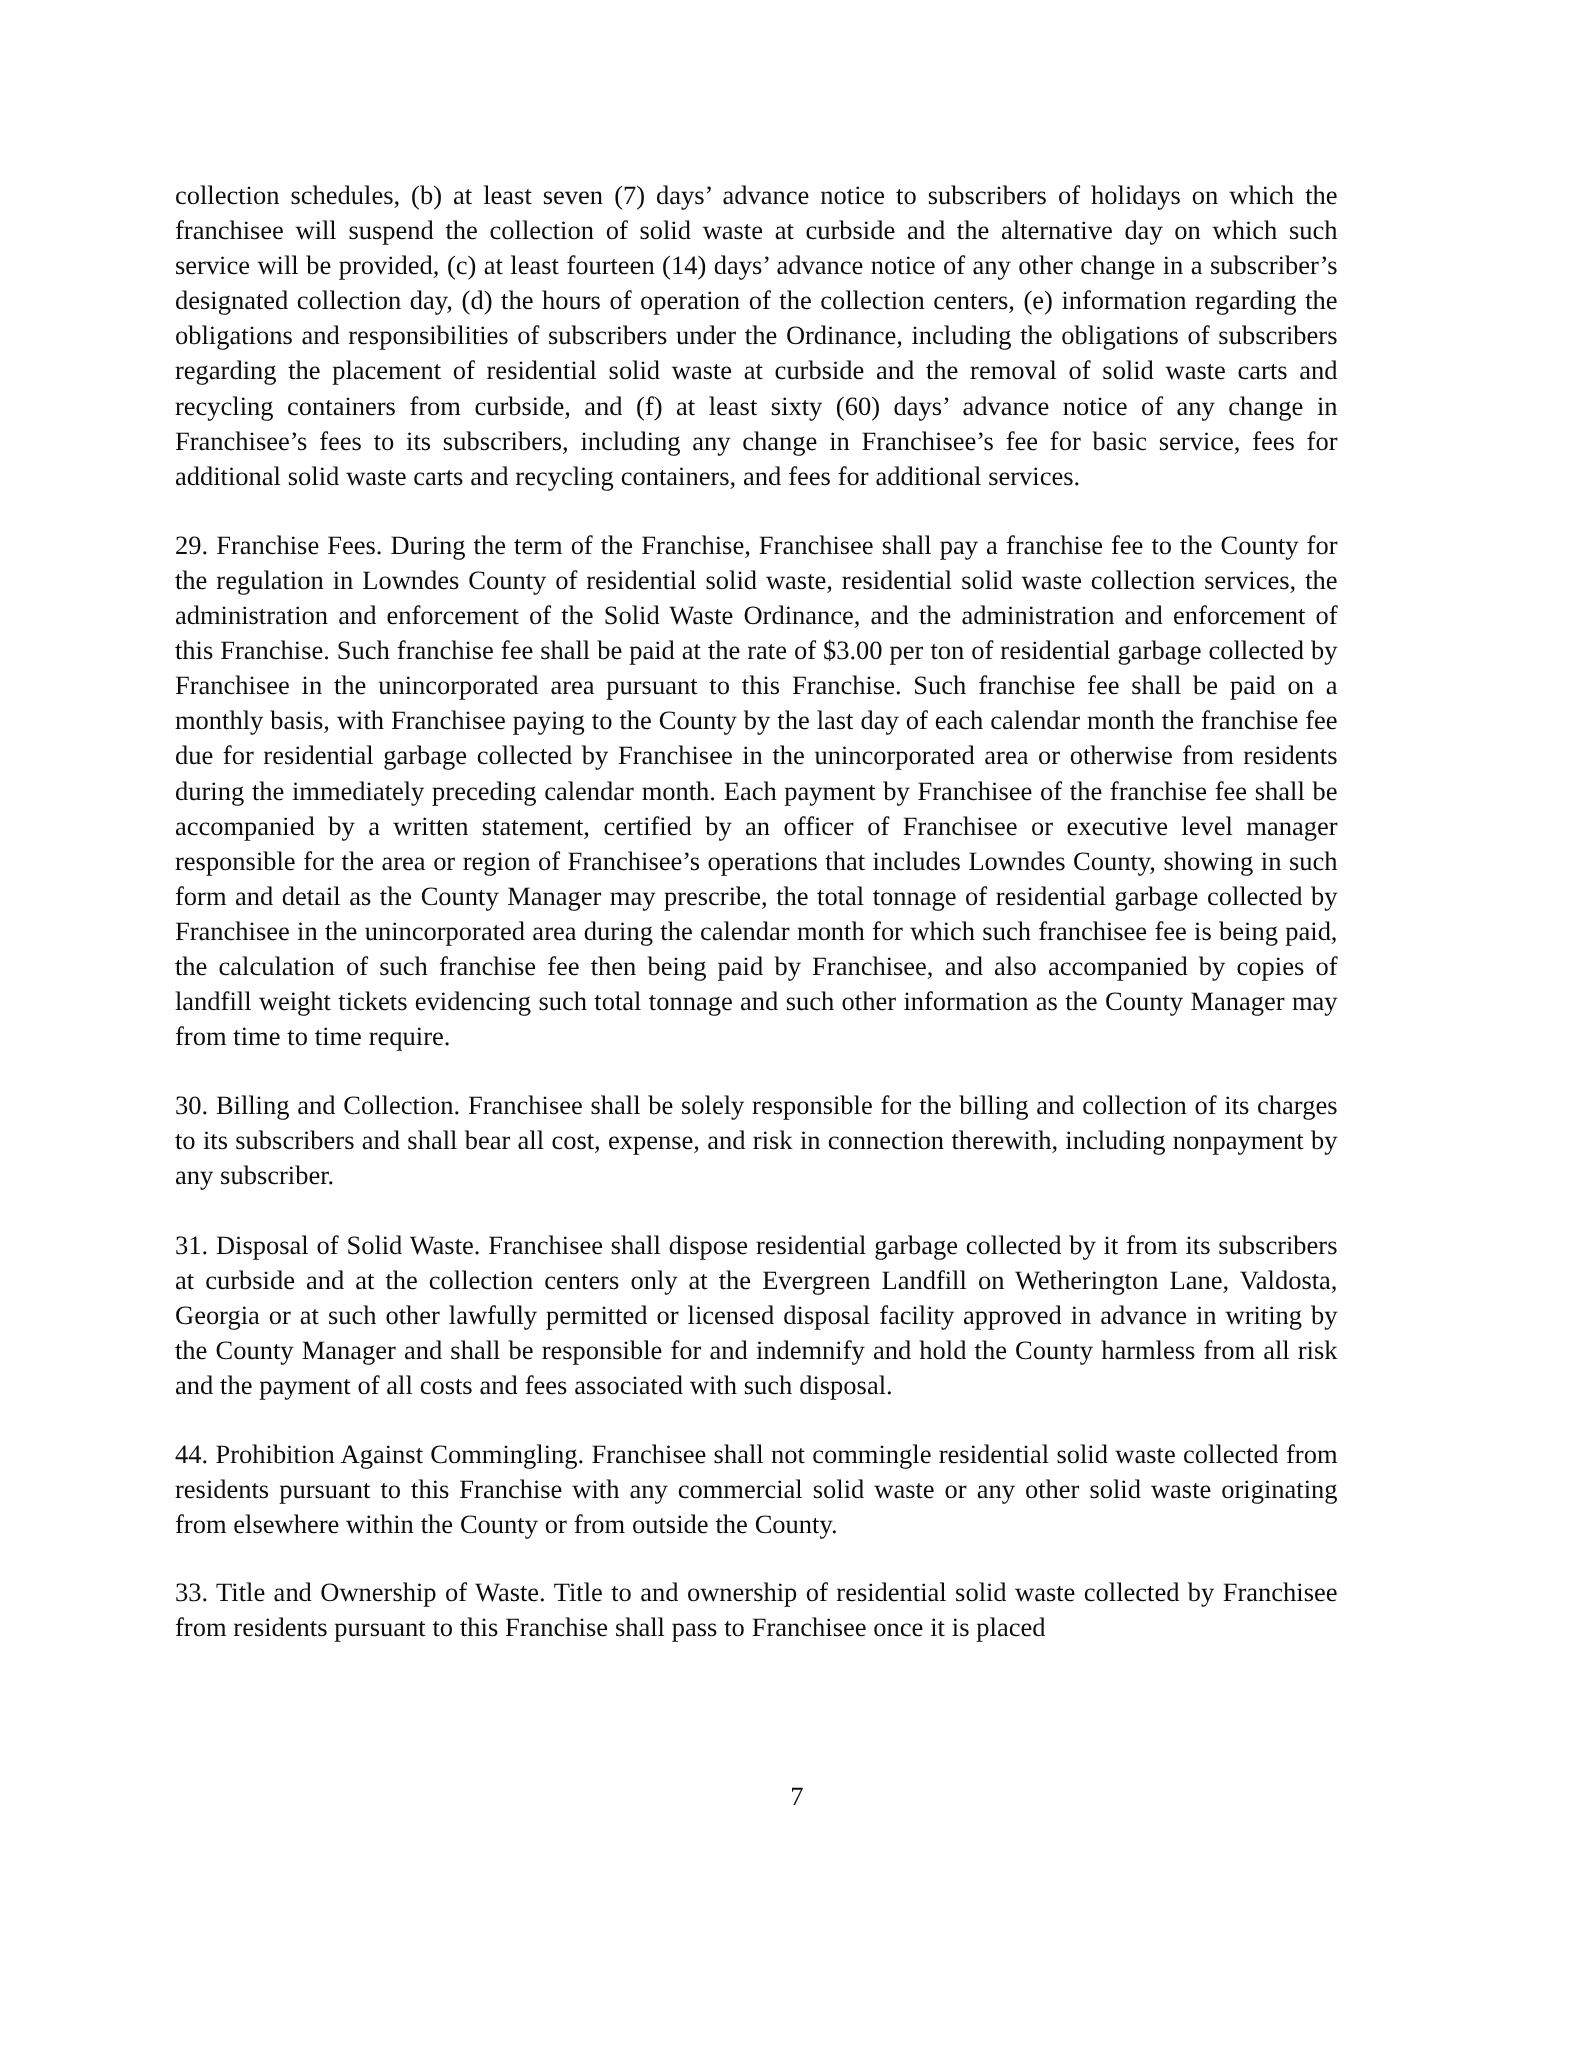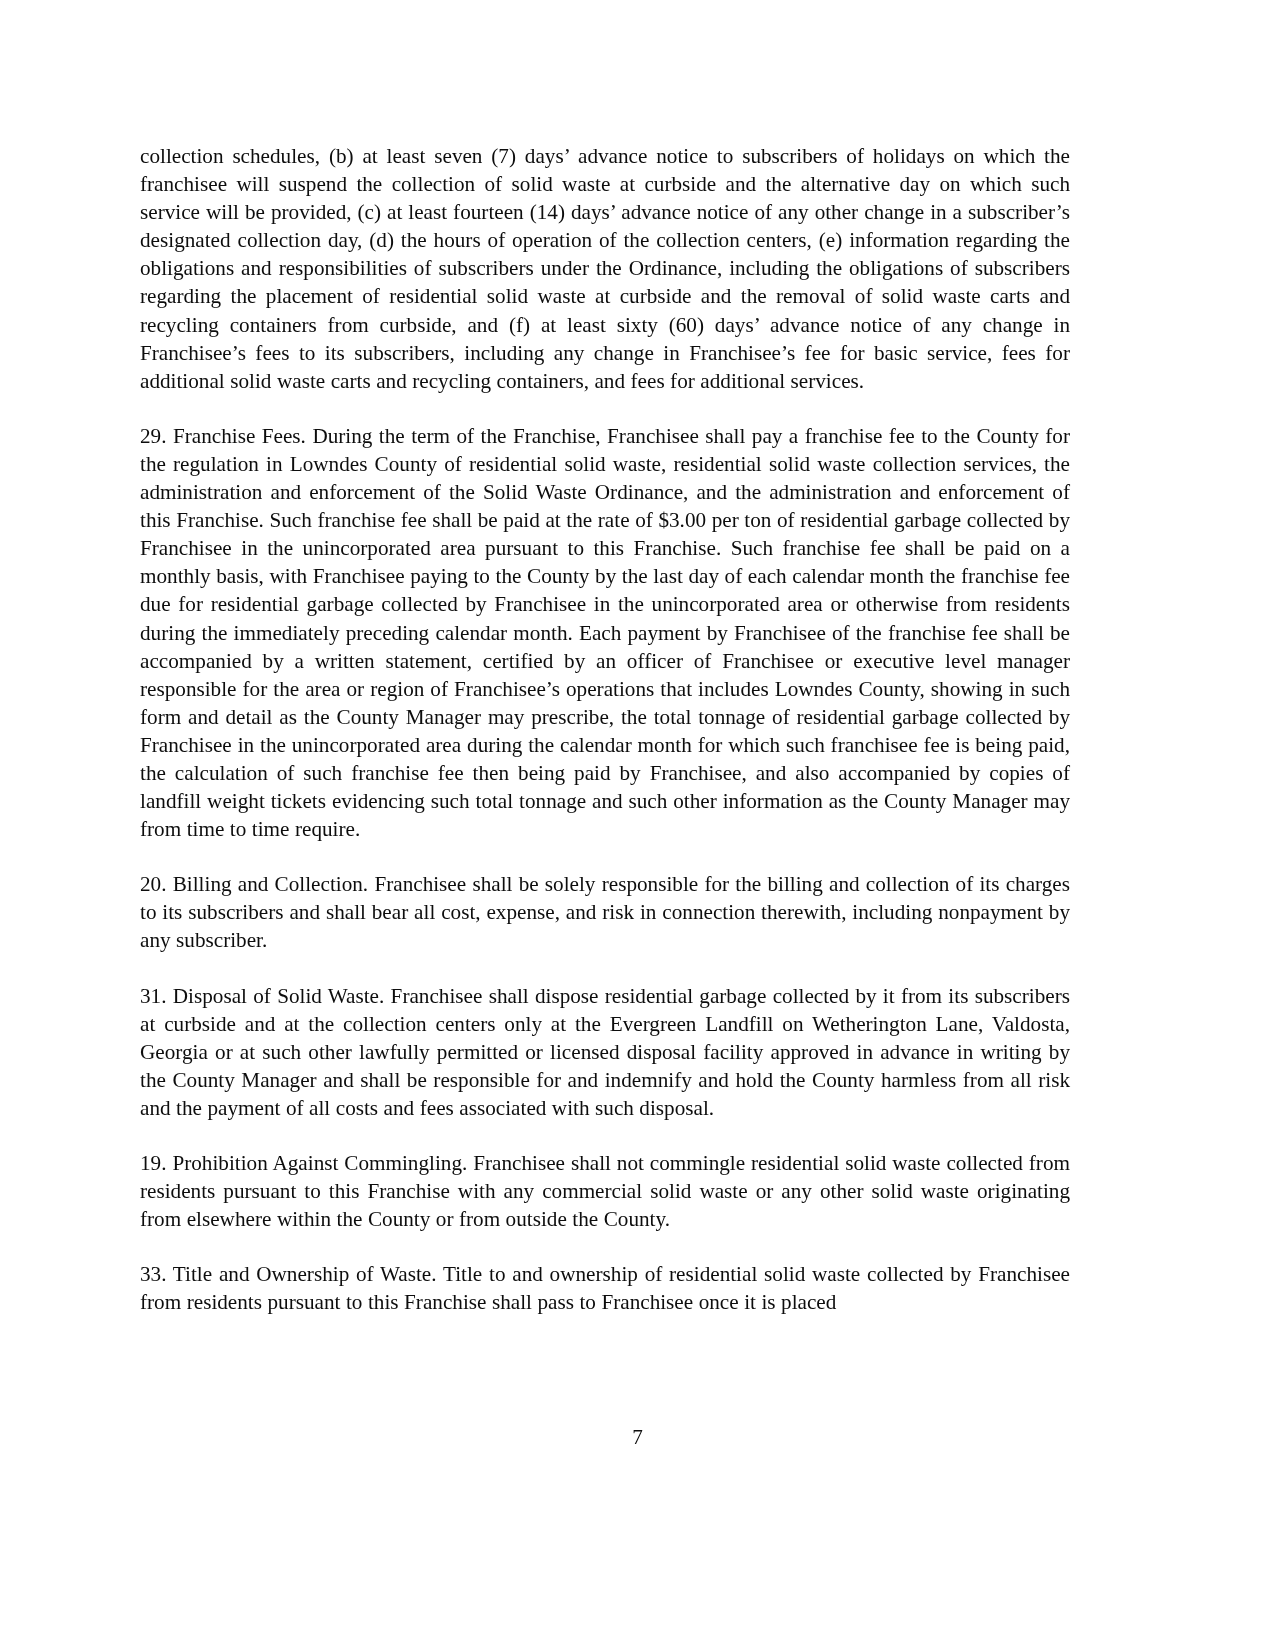--- a/index.html
+++ b/index.html
@@ -55,25 +55,25 @@
 <body>
 
 <div class="page">
 
   <div class="content">
 
     <p class="para"><span>collection schedules, (b) at least seven (7) days’ advance notice to subscribers of holidays on which the franchisee will suspend the collection of solid waste at curbside and the alternative day on which such service will be provided, (c) at least fourteen (14) days’ advance notice of any other change in a subscriber’s designated collection day, (d) the hours of operation of the collection centers, (e) information regarding the obligations and responsibilities of subscribers under the Ordinance, including the obligations of subscribers regarding the placement of residential solid waste at curbside and the removal of solid waste carts and recycling containers from curbside, and (f) at least sixty (60) days’ advance notice of any change in Franchisee’s fees to its subscribers, including any change in Franchisee’s fee for basic service, fees for additional solid waste carts and recycling containers, and fees for additional services.</span></p>
 
     <p class="para"><span class="sec-head">29. Franchise Fees.</span><span> During the term of the Franchise, Franchisee shall pay a franchise fee to the County for the regulation in Lowndes County of residential solid waste, residential solid waste collection services, the administration and enforcement of the Solid Waste Ordinance, and the administration and enforcement of this Franchise. Such franchise fee shall be paid at the rate of $3.00 per ton of residential garbage collected by Franchisee in the unincorporated area pursuant to this Franchise. Such franchise fee shall be paid on a monthly basis, with Franchisee paying to the County by the last day of each calendar month the franchise fee due for residential garbage collected by Franchisee in the unincorporated area or otherwise from residents during the immediately preceding calendar month. Each payment by Franchisee of the franchise fee shall be accompanied by a written statement, certified by an officer of Franchisee or executive level manager responsible for the area or region of Franchisee’s operations that includes Lowndes County, showing in such form and detail as the County Manager may prescribe, the total tonnage of residential garbage collected by Franchisee in the unincorporated area during the calendar month for which such franchisee fee is being paid, the calculation of such franchise fee then being paid by Franchisee, and also accompanied by copies of landfill weight tickets evidencing such total tonnage and such other information as the County Manager may from time to time require.</span></p>
 
-    <p class="para"><span class="sec-head">20. Billing and Collection.</span><span> Franchisee shall be solely responsible for the billing and collection of its charges to its subscribers and shall bear all cost, expense, and risk in connection therewith, including nonpayment by any subscriber.</span></p>
+    <p class="para"><span class="sec-head">30. Billing and Collection.</span><span> Franchisee shall be solely responsible for the billing and collection of its charges to its subscribers and shall bear all cost, expense, and risk in connection therewith, including nonpayment by any subscriber.</span></p>
 
     <p class="para"><span class="sec-head">31. Disposal of Solid Waste.</span><span> Franchisee shall dispose residential garbage collected by it from its subscribers at curbside and at the collection centers only at the Evergreen Landfill on Wetherington Lane, Valdosta, Georgia or at such other lawfully permitted or licensed disposal facility approved in advance in writing by the County Manager and shall be responsible for and indemnify and hold the County harmless from all risk and the payment of all costs and fees associated with such disposal.</span></p>
 
-    <p class="para"><span class="sec-head">19. Prohibition Against Commingling.</span><span> Franchisee shall not commingle residential solid waste collected from residents pursuant to this Franchise with any commercial solid waste or any other solid waste originating from elsewhere within the County or from outside the County.</span></p>
+    <p class="para"><span class="sec-head">44. Prohibition Against Commingling.</span><span> Franchisee shall not commingle residential solid waste collected from residents pursuant to this Franchise with any commercial solid waste or any other solid waste originating from elsewhere within the County or from outside the County.</span></p>
 
     <p class="para"><span class="sec-head">33. Title and Ownership of Waste.</span><span> Title to and ownership of residential solid waste collected by Franchisee from residents pursuant to this Franchise shall pass to Franchisee once it is placed</span></p>
 
   </div>
 
   <div class="page-number">7</div>
 
 </div>
 
 </body></html>

